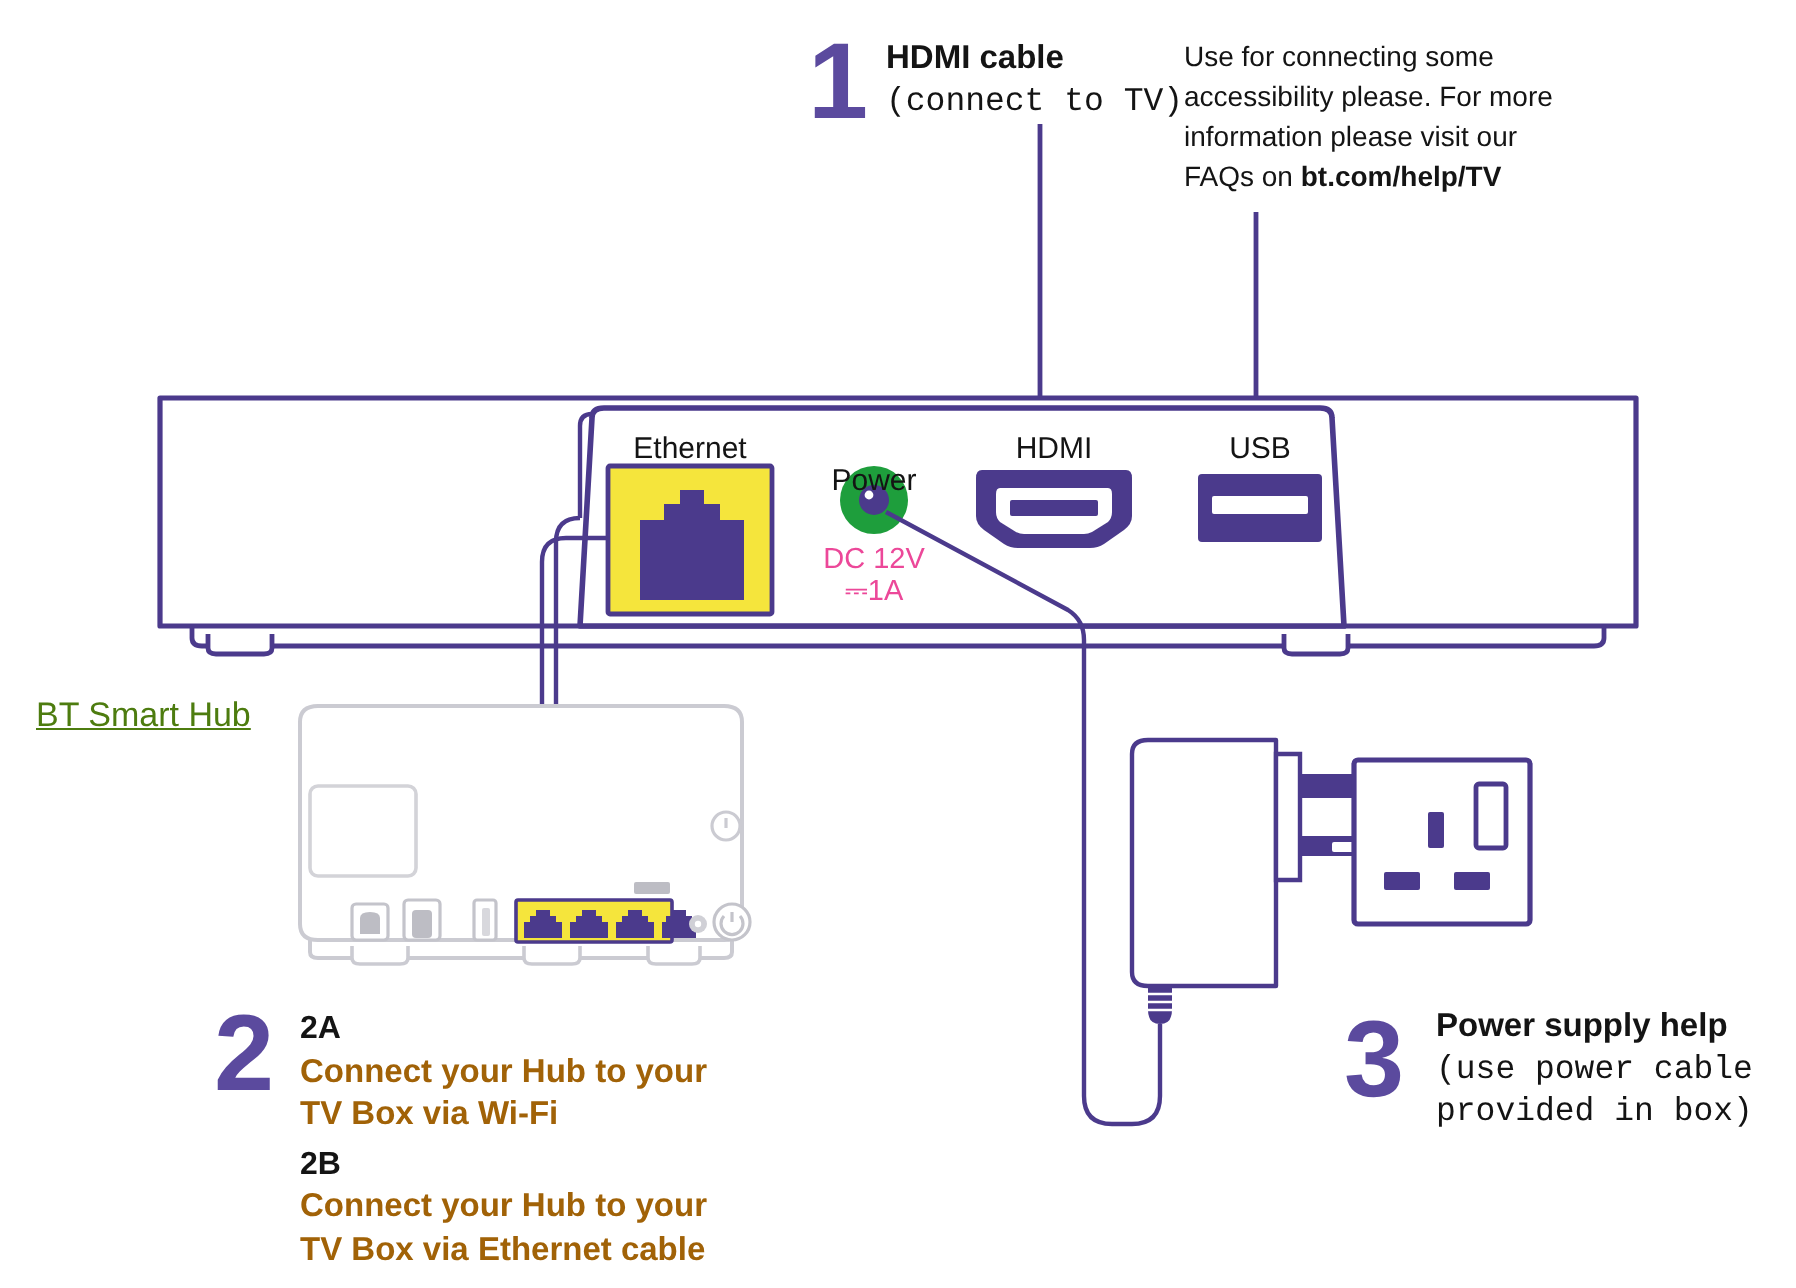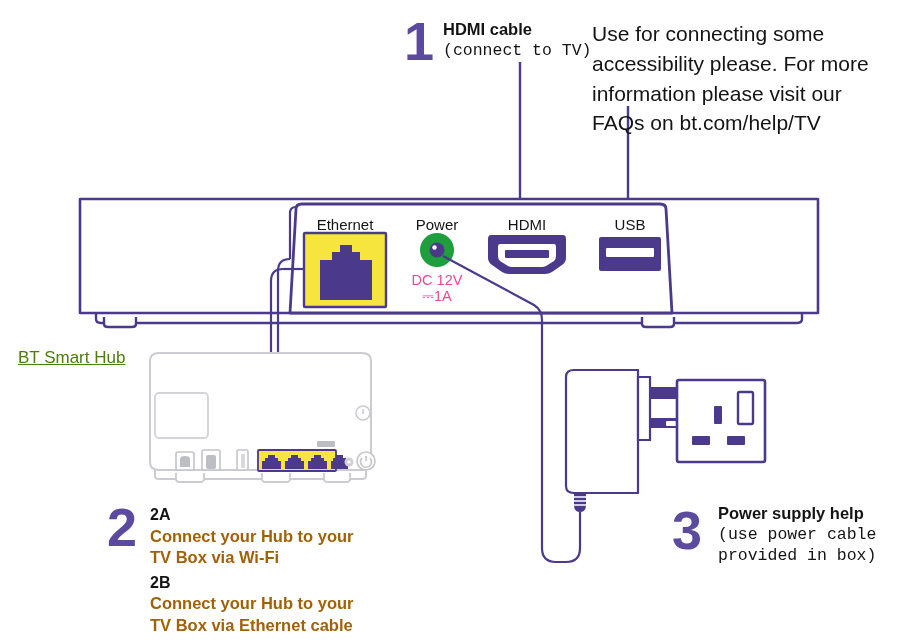--- a/index.html
+++ b/index.html
@@ -40,26 +40,26 @@
     white-space: nowrap;
   }
   .callout-sub {
     font-size: 16.5px;
     color: #141414;
     line-height: 1.28;
     white-space: nowrap;
     font-family: Liberation Mono, monospace;
   }
   .para {
-    font-size: 21px;
+    font-size: 14px;
     color: #141414;
     line-height: 1.42;
     white-space: nowrap;
   }
-  .para b { font-weight: normal; }
+  .para b { font-weight: bold; }
 
   .sub-label {
     font-weight: bold;
     font-size: 16px;
     color: #141414;
     line-height: 1.3;
     white-space: nowrap;
   }
   .sub-text {
     font-size: 16.5px;
@@ -208,21 +208,21 @@
   <div class="abs callout-sub" style="left:443px; top:40px;">(connect to TV)</div>
 
   <div class="abs" style="left:592px; top:19px;">
     <div class="para">Use for connecting some</div>
     <div class="para">accessibility please. For more</div>
     <div class="para">information please visit our</div>
     <div class="para"><span>FAQs on </span><b>bt.com/help/TV</b></div>
   </div>
 
   <div class="abs port-label" style="left:304px; top:216px; width:82px;">Ethernet</div>
-  <div class="abs port-label" style="left:397px; top:216px; width:80px;">Power</div>
+  <div class="abs port-label" style="left:397px; top:232px; width:80px;">Power</div>
   <div class="abs port-label" style="left:487px; top:216px; width:80px;">HDMI</div>
   <div class="abs port-label" style="left:590px; top:216px; width:80px;">USB</div>
 
   <div class="abs dc-label" style="left:397px; top:272px; width:80px;">DC 12V</div>
   <div class="abs dc-label" style="left:397px; top:288px; width:80px;">⎓1A</div>
 
   <div class="abs hub-name" style="left:18px; top:348px;">BT Smart Hub</div>
 
   <div class="abs step-num big" style="left:107px; top:500px;">2</div>
   <div class="abs" style="left:150px; top:505px;">

